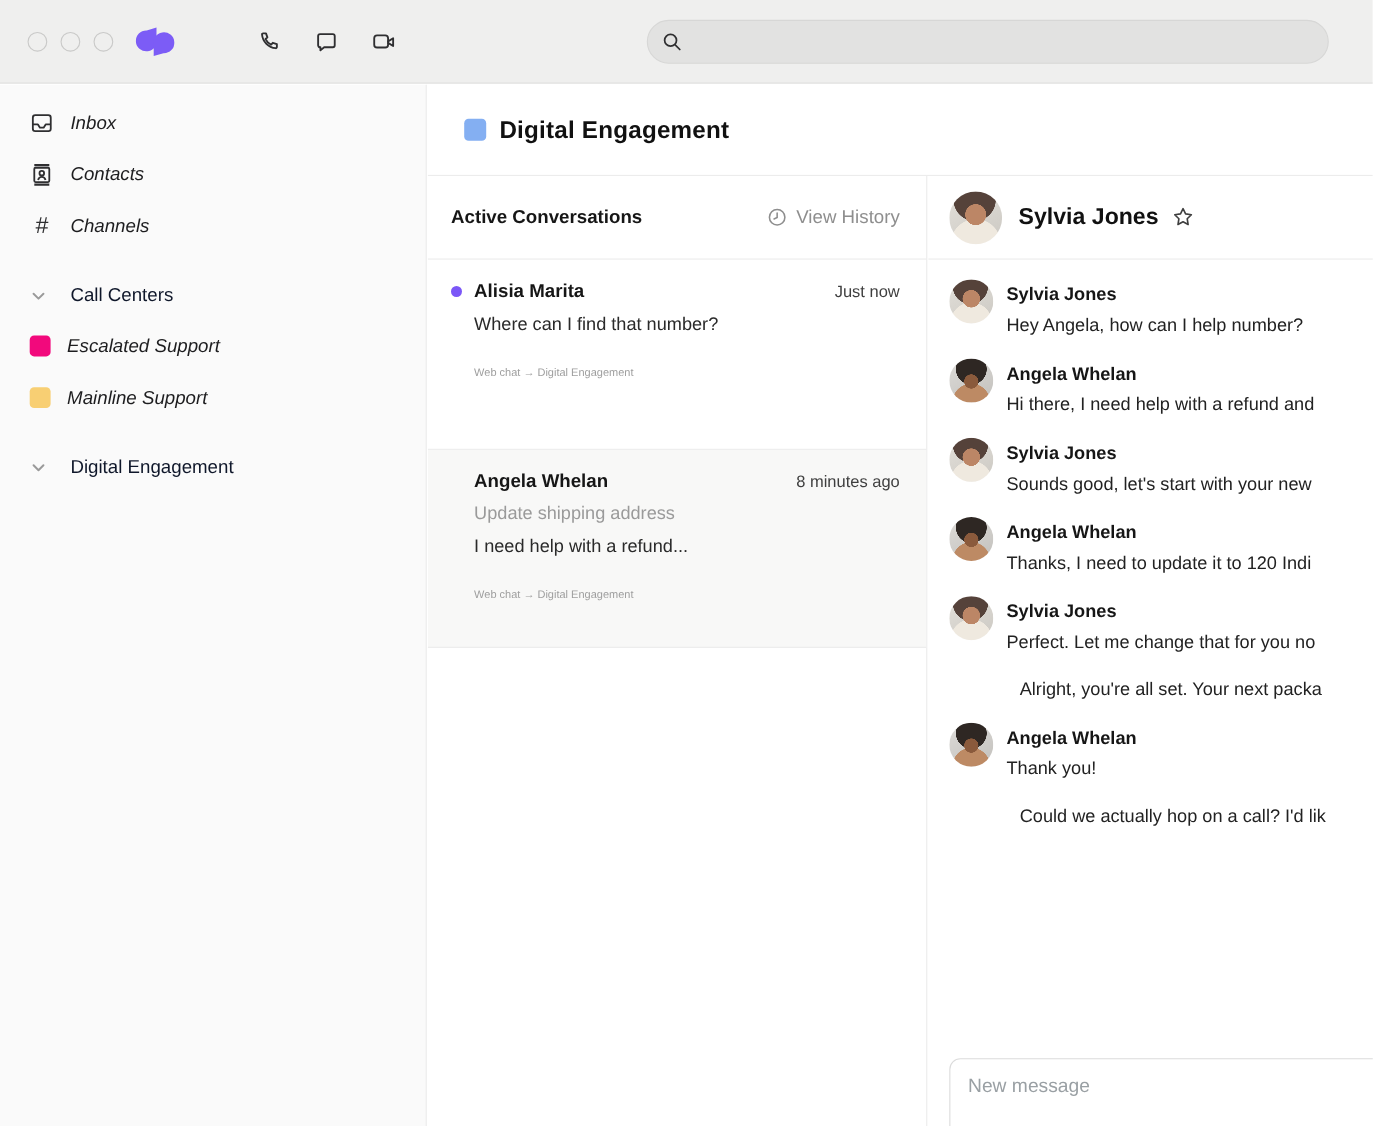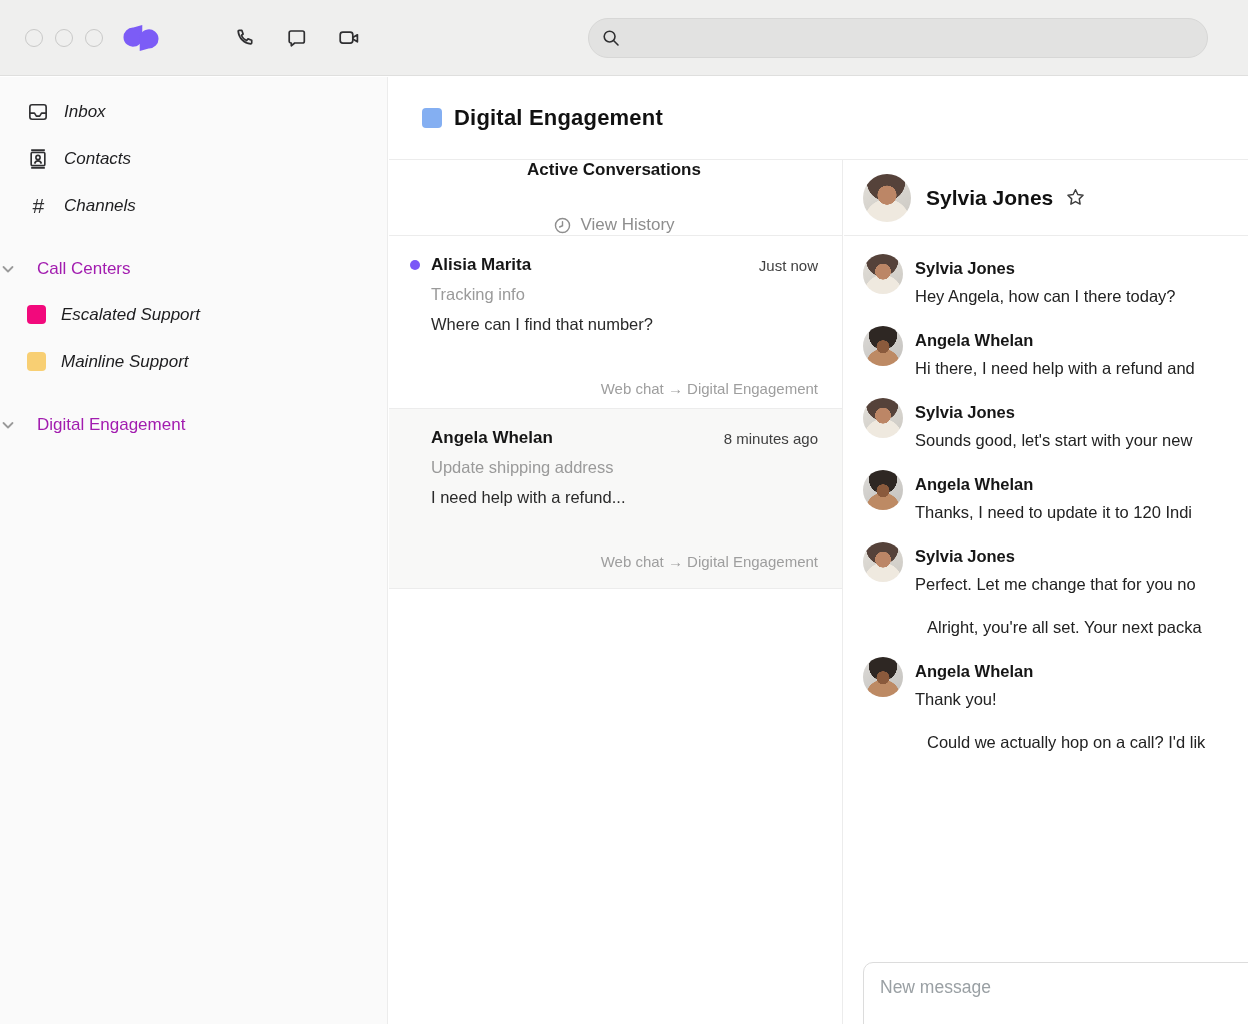--- a/index.html
+++ b/index.html
@@ -24,54 +24,54 @@
                        font-size:16px; margin-left:8px; font-family:inherit; color:#333; }
 
   
   .sidebar { position:absolute; left:0; top:77px; width:388px; bottom:0;
              background:#fafafa; border-right:1px solid #ececec; padding-top:11px; }
   .side-item { height:47px; display:flex; align-items:center; padding-left:27px;
                font-size:17px; color:#1d1d1f; cursor:pointer;font-style:italic; }
   .side-item .ic { width:22px; height:22px; margin-right:15px; color:#2f2f31; display:flex; align-items:center; justify-content:center; }
   .side-item .ic svg { width:22px; height:22px; }
   .hash { font-size:21px; font-weight:500; color:#2f2f31; line-height:1; }
-  .side-section { height:44px; display:flex; align-items:center; 
-                  font-size:17px; color:#a21caf; margin-top:18px; cursor:pointer; }
+  .side-section { height:44px; display:flex; align-items:center; padding-left:27px;
+                  font-size:17px; color:#0f172a; margin-top:18px; cursor:pointer; }
   .side-section .chev { width:16px; height:16px; margin-right:21px; color:#9a9a9a; }
   .sq { width:19px; height:19px; border-radius:4px; margin-right:15px; flex:0 0 auto; }
   .sq-pink { background:#f2097c; }
   .sq-yellow { background:#f8cf73; }
   .sq-blue { background:#84aff2; }
   .side-selected { margin:0 11px; border-radius:24px; background:#ededec; padding-left:16px; height:46px; }
 
   
   .main-header { position:absolute; left:389px; top:77px; right:0; height:83px;
                  background:#fff; border-bottom:1px solid #ececec;
                  display:flex; align-items:center; }
   .main-header .sq { width:20px; height:20px; margin-left:33px; margin-right:12px; }
   .main-title { font-size:22px; font-weight:700; color:#111; letter-spacing:.2px; }
 
   
   .list-panel { position:absolute; left:389px; top:160px; width:454px; bottom:0;
                 background:#fff; border-right:1px solid #ececec; }
   .list-header { height:76px; border-bottom:1px solid #ececec; display:flex;
-                 align-items:center; justify-content:space-between; padding:0 24px 0 21px;flex-direction:column; }
+                 align-items:center; justify-content:space-between; padding:0 24px 0 21px; }
   .list-header-title { font-size:17px; font-weight:700; color:#161616; }
   .view-history { display:flex; align-items:center; gap:8px; color:#8e8e8e; font-size:17px; cursor:pointer; }
   .view-history svg { width:19px; height:19px; }
   .conv-card { position:relative; padding:19px 24px 0 21px; border-bottom:1px solid #ececec; }
   .conv-card.alt { background:#f8f8f7; }
   .conv-card .row1 { display:flex; align-items:center; }
   .dot { width:10px; height:10px; border-radius:50%; background:#7b57f7; margin-right:11px; flex:0 0 auto; }
   .dot.hidden { visibility:hidden; }
   .conv-name { font-size:17px; font-weight:700; color:#161616; }
   .conv-time { margin-left:auto; font-size:15px; color:#3f3f3f; }
   .conv-subject { margin-top:10px; margin-left:21px; font-size:16.5px; color:#9a9a9a; }
   .conv-preview { margin-top:11px; margin-left:21px; font-size:16.5px; color:#2a2a2a; }
-  .conv-channel { margin-top:46px; margin-left:21px; padding-bottom:18px; font-size:15px; color:#9e9e9e;text-align:right; }
+  .conv-channel { margin-top:29px; margin-left:21px; padding-bottom:18px; font-size:10px; color:#9e9e9e; }
   .card-1 { height:173px; }
   .card-2 { height:180px; }
 
   
   .chat-panel { position:absolute; left:844px; top:160px; width:540px; bottom:0; background:#fff; }
   .chat-header { height:76px; border-bottom:1px solid #ececec; display:flex; align-items:center; padding-left:19px; }
   .avatar { border-radius:50%; flex:0 0 auto; overflow:hidden; }
   .avatar-lg { width:48px; height:48px; }
   .avatar-sm { width:40px; height:40px; }
   .avatar-sylvia { background:
@@ -214,21 +214,20 @@
       <span>View History</span>
     </span>
   </div>
 
   <div class="conv-card card-1">
     <div class="row1">
       <span class="dot"></span>
       <span class="conv-name">Alisia Marita</span>
       <span class="conv-time">Just now</span>
     </div>
-    <div class="conv-subject">Tracking info</div>
     <div class="conv-preview">Where can I find that number?</div>
     <div class="conv-channel">Web chat → Digital Engagement</div>
   </div>
 
   <div class="conv-card card-2 alt">
     <div class="row1">
       <span class="dot hidden"></span>
       <span class="conv-name">Angela Whelan</span>
       <span class="conv-time">8 minutes ago</span>
     </div>
@@ -246,21 +245,21 @@
       <path d="M10 2.6l2.2 4.5 5 .7-3.6 3.5.8 5-4.4-2.4-4.4 2.4.8-5L2.8 7.8l5-.7z"></path>
     </svg>
   </div>
 
   <div class="messages">
 
     <div class="msg">
       <div class="avatar avatar-sm avatar-sylvia"></div>
       <div class="body">
         <div class="sender">Sylvia Jones</div>
-        <div class="line">Hey Angela, how can I there today?</div>
+        <div class="line">Hey Angela, how can I help number?</div>
       </div>
     </div>
 
     <div class="msg">
       <div class="avatar avatar-sm avatar-angela"></div>
       <div class="body">
         <div class="sender">Angela Whelan</div>
         <div class="line">Hi there, I need help with a refund and</div>
       </div>
     </div>

